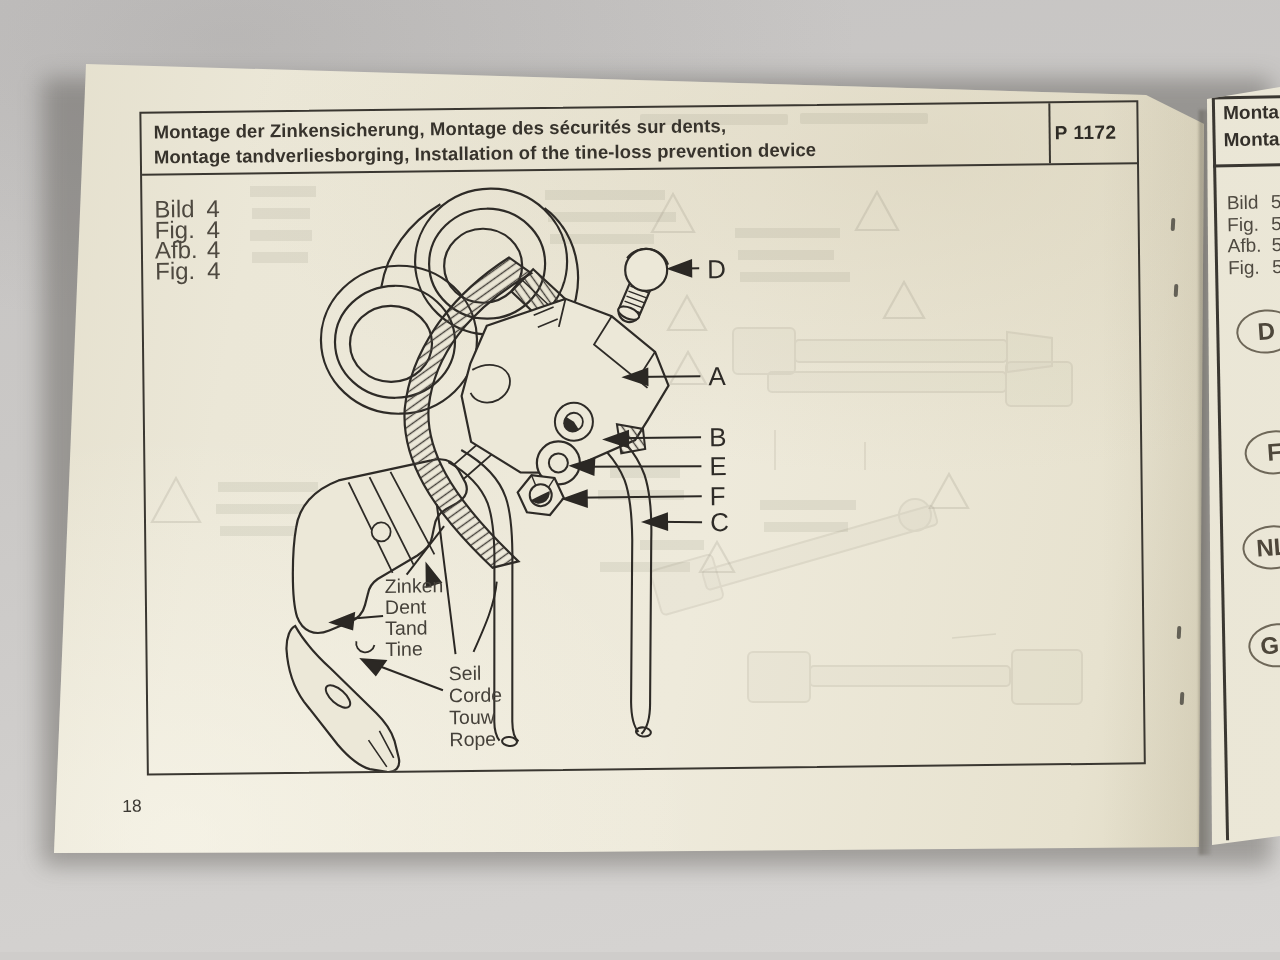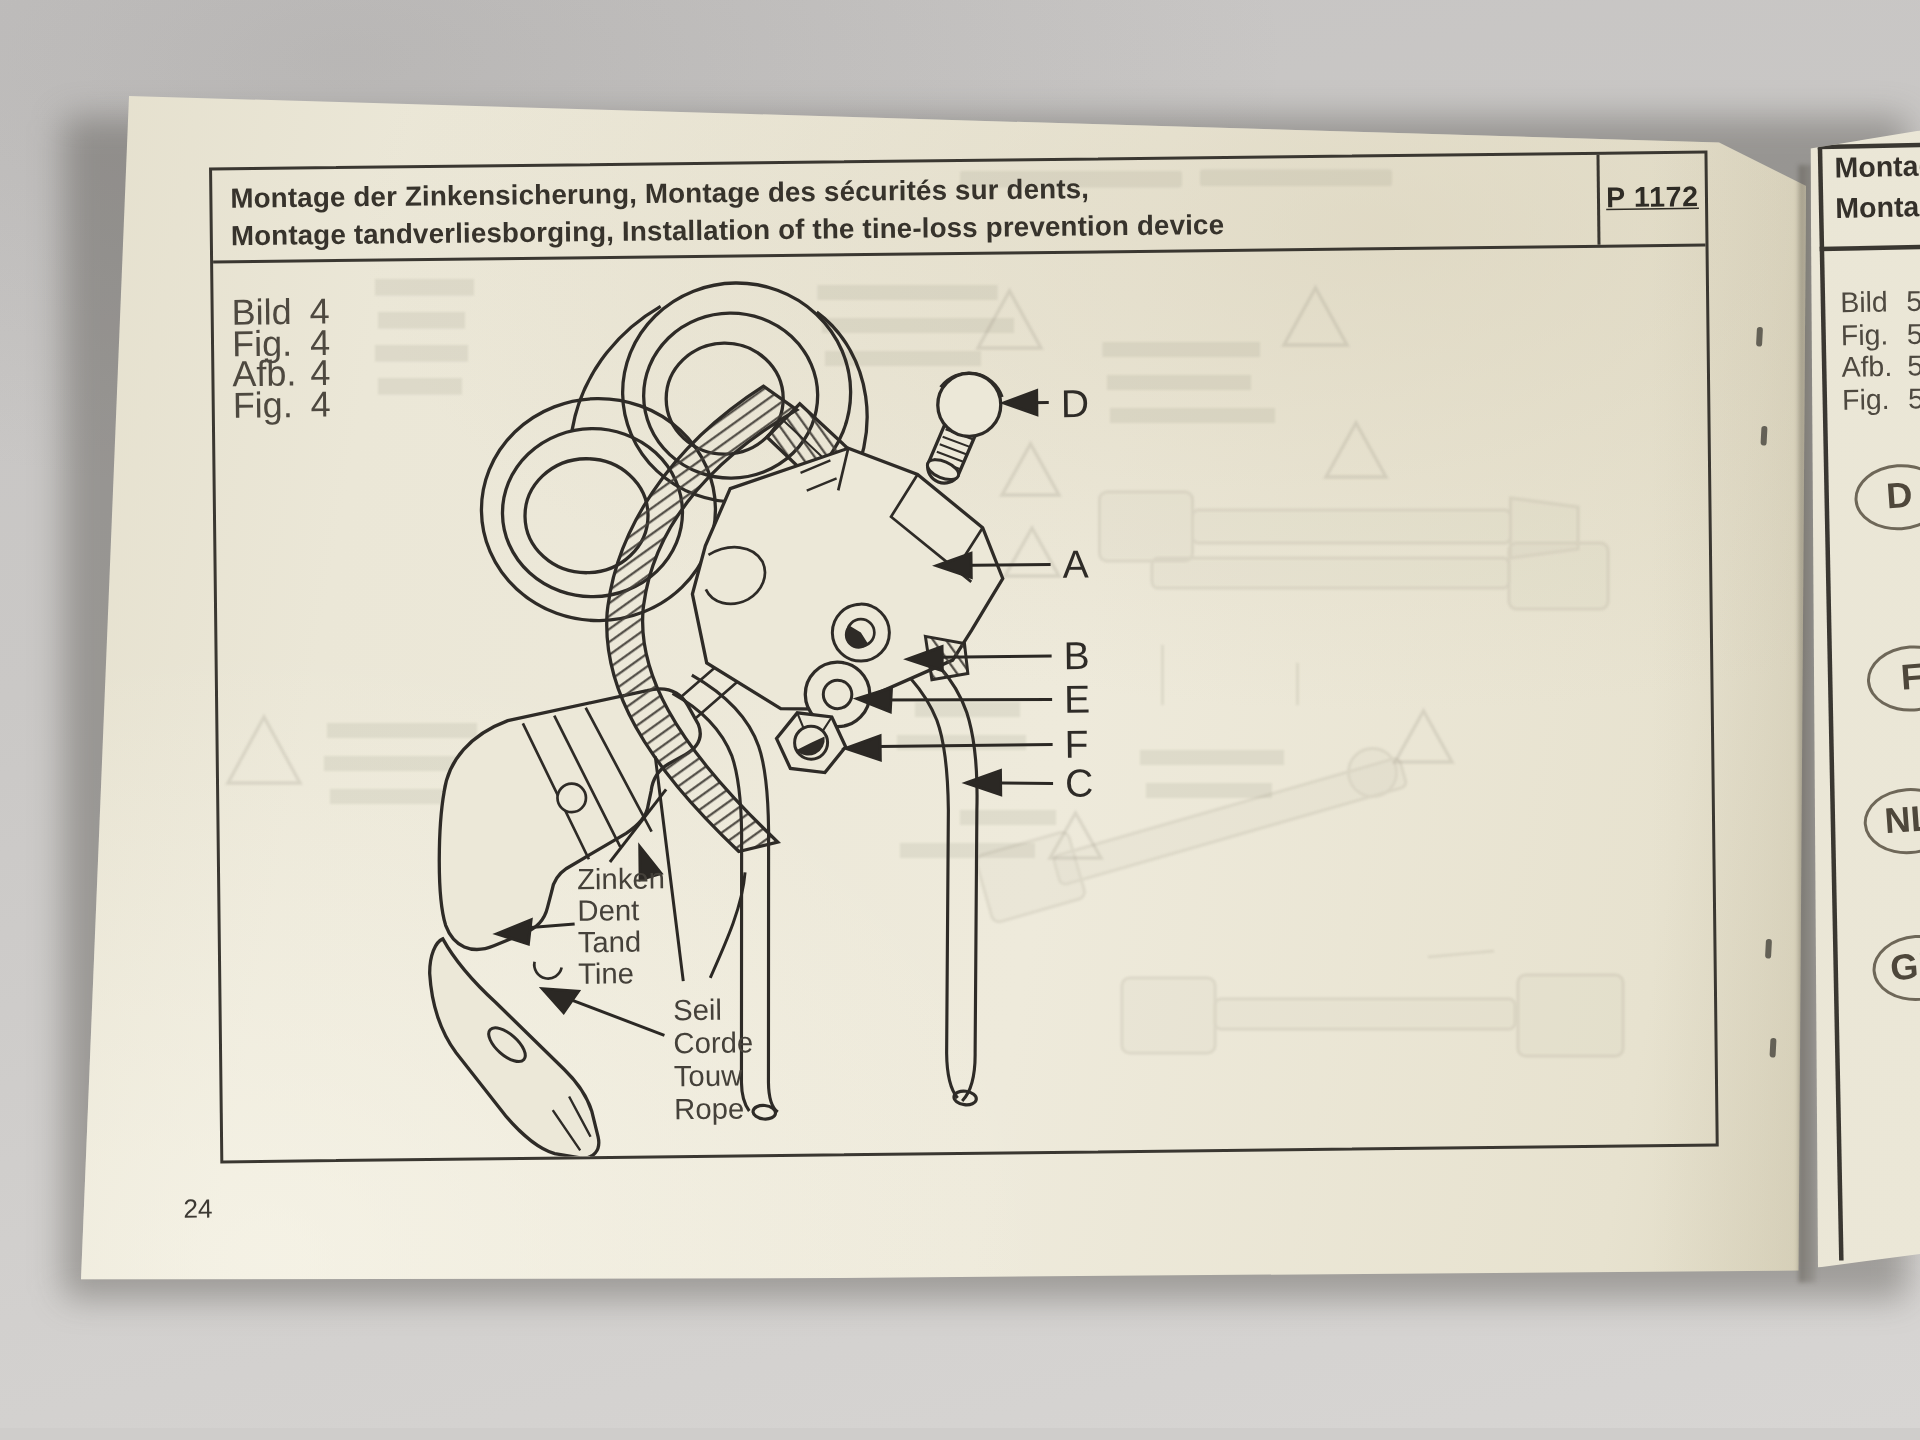--- a/index.html
+++ b/index.html
@@ -25,22 +25,22 @@
       linear-gradient(90deg,rgba(96,88,64,0.30) 0%,rgba(150,140,108,0.15) 10%,rgba(0,0,0,0) 30%),
       linear-gradient(100deg,#ddd7c2 0%,#e8e4d3 40%,#ebe7d7 100%);}
   .gutter{position:absolute;left:1199px;top:110px;width:12px;height:745px;
     background:linear-gradient(90deg,rgba(60,56,44,0.35),rgba(60,56,44,0.08));filter:blur(1.5px);}
   .staple{position:absolute;width:4px;height:13px;background:#46433c;border-radius:2px;opacity:.8;transform:rotate(3deg);}
   
   .print{position:absolute;inset:0;transform:rotate(-0.65deg);transform-origin:640px 430px;color:#2e2b27;}
   .figure-box{position:absolute;left:143px;top:106px;width:995px;height:660px;border:2.5px solid #3a3731;}
   .figure-header{position:absolute;left:0;top:0;right:0;height:60px;border-bottom:2.5px solid #3a3731;}
   .header-text{position:absolute;left:12px;top:6px;font-size:18.5px;font-weight:bold;color:#37332c;line-height:25px;letter-spacing:.1px;white-space:nowrap;}
-  .code-cell{position:absolute;right:0;top:0;width:70px;height:60px;border-left:2.5px solid #3a3731;
-    display:flex;align-items:center;justify-content:center;font-weight:bold;font-size:19px;color:#2f2c26;letter-spacing:.5px;text-decoration:underline;}
+  .code-cell{position:absolute;right:16px;top:0;width:70px;height:60px;border-left:2.5px solid #3a3731;
+    display:flex;align-items:center;justify-content:center;font-weight:bold;font-size:19px;color:#2f2c26;letter-spacing:.5px;}
   .fig-refs{position:absolute;left:12px;top:86px;font-size:24px;color:#4e4940;line-height:20.5px;}
   .ref-label{display:inline-block;width:52px;}
   .page-num{position:absolute;left:118px;top:790px;font-size:17.5px;color:#3c3933;}
   .diagram-svg{position:absolute;left:143px;top:172px;width:995px;height:596px;}
   .ghost{position:absolute;inset:0;filter:blur(0.7px);pointer-events:none;}
   
   .rp{position:absolute;inset:0;transform:rotate(-1.1deg);transform-origin:1240px 420px;}
   .rp-vline{position:absolute;left:1218px;top:98px;width:2.5px;height:742px;background:#3a3731;}
   .rp-topline{position:absolute;left:1218px;top:96px;width:70px;height:2.5px;background:#3a3731;}
   .rp-divline{position:absolute;left:1218px;top:164px;width:70px;height:2.5px;background:#3a3731;}
@@ -255,21 +255,21 @@
           <text class="word-label" x="240" y="481">Tine</text>
         </g>
         <g>
           <text class="word-label" x="303" y="506">Seil</text>
           <text class="word-label" x="303" y="528">Corde</text>
           <text class="word-label" x="303" y="550">Touw</text>
           <text class="word-label" x="303" y="572">Rope</text>
         </g>
       </svg>
 
-      <div class="page-num">24</div>
+      <div class="page-num">18</div>
     </div>
 
     <div class="staple" style="left:1171px;top:218px;"></div>
     <div class="staple" style="left:1174px;top:284px;"></div>
     <div class="staple" style="left:1177px;top:626px;"></div>
     <div class="staple" style="left:1180px;top:692px;"></div>
   </div>
 
   <div class="gutter"></div>
 

